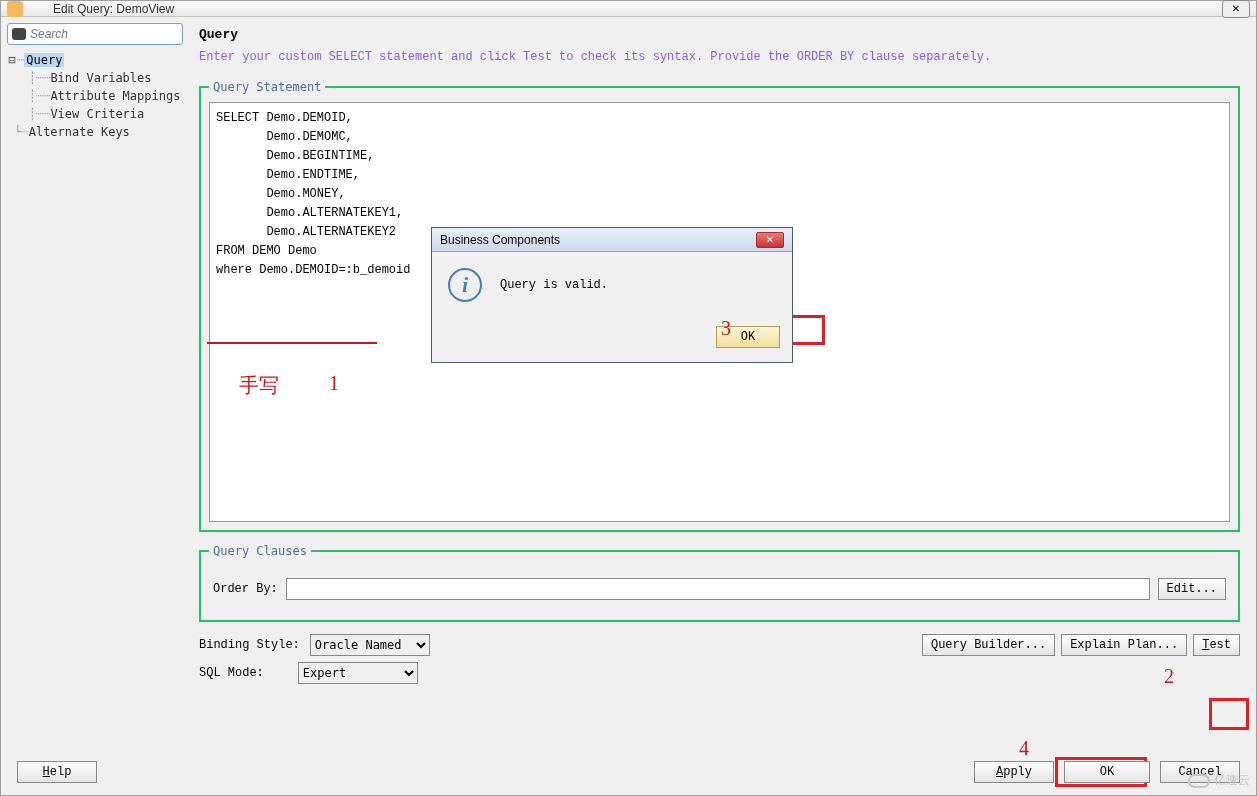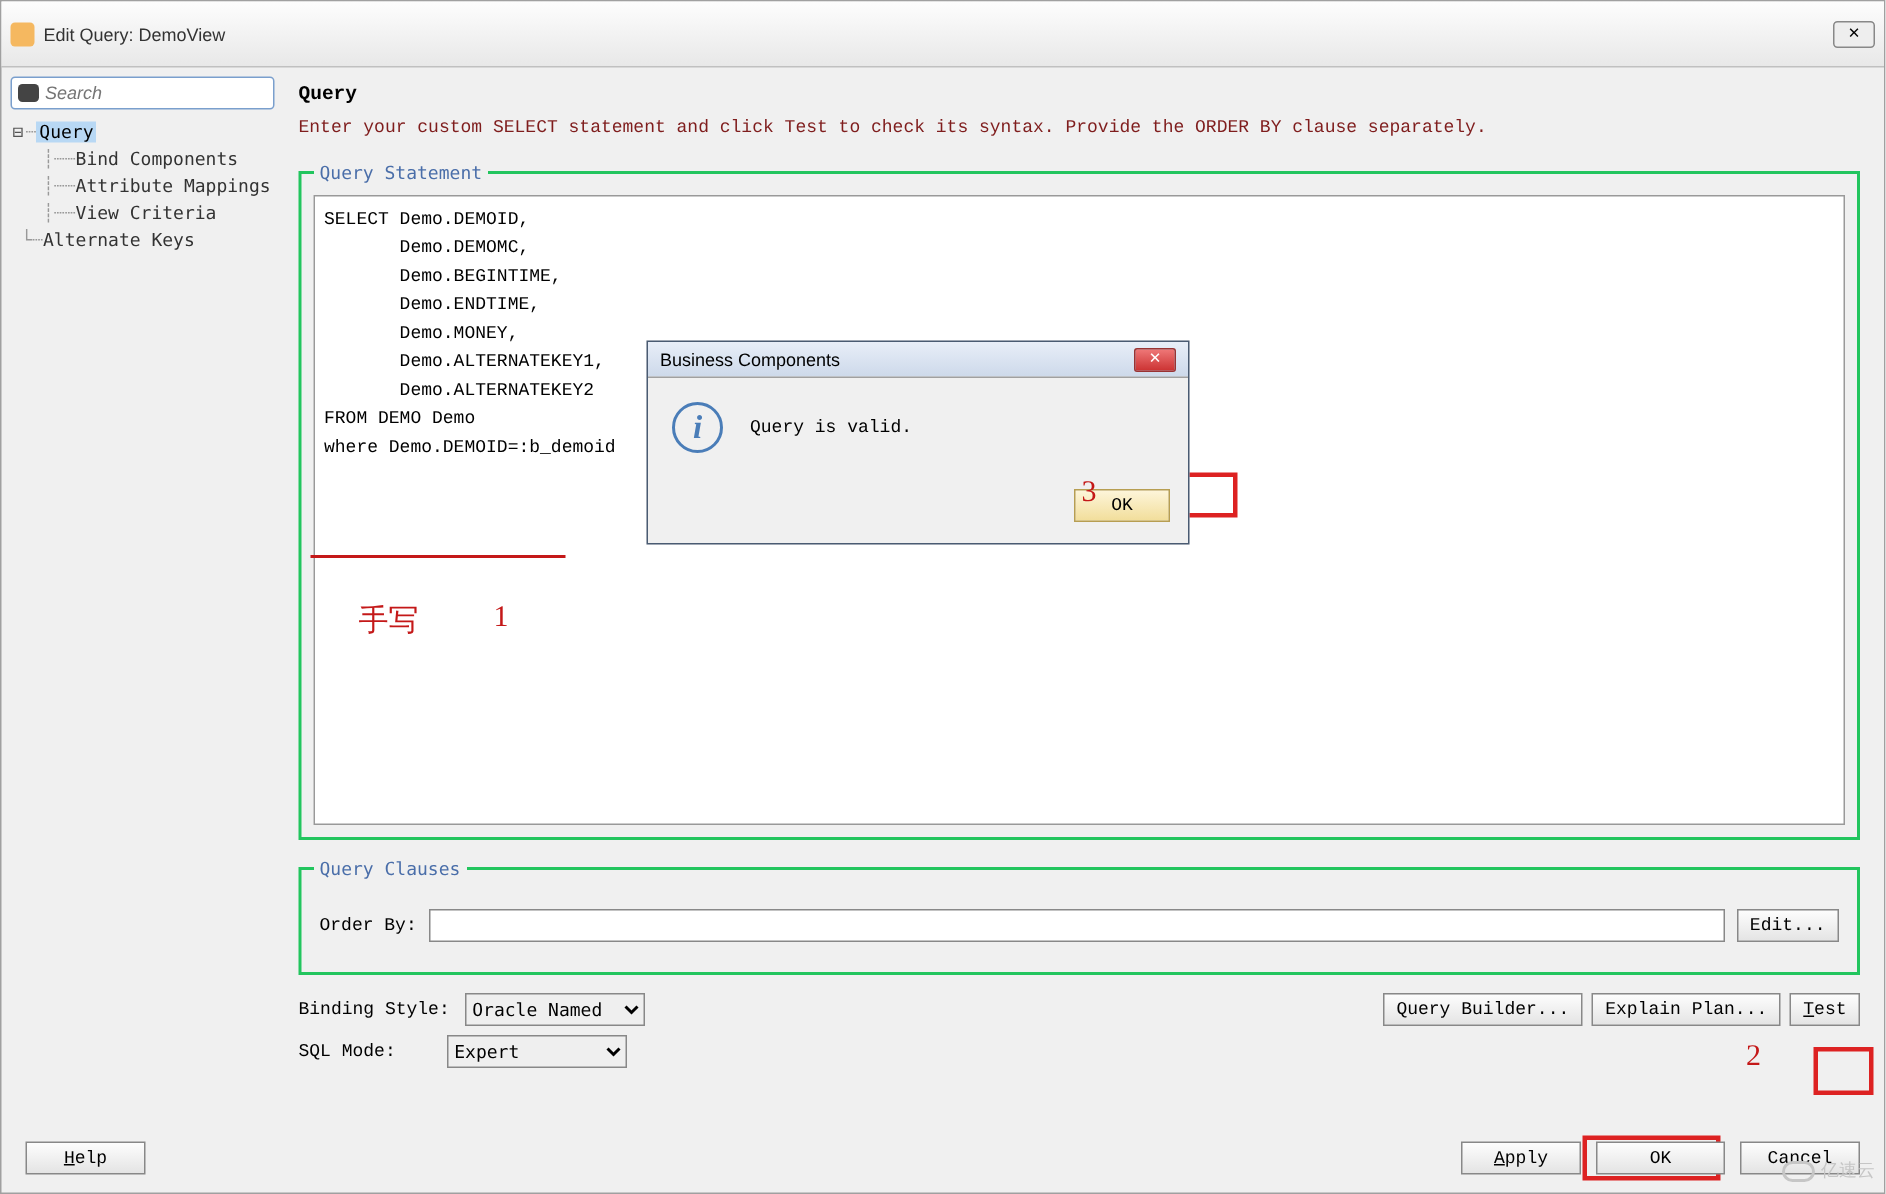--- a/index.html
+++ b/index.html
@@ -14,26 +14,27 @@
 }
 .window {
   position: absolute;
   left: 0; top: 0;
   width: 1257px;
   height: 796px;
   background: #f0f0f0;
   border: 1px solid #a0a0a0;
 }
 .titlebar {
-  height: 44px;
+  height: 16px;
   background: linear-gradient(#fdfdfd, #e8e8e8);
   border-bottom: 1px solid #c0c0c0;
   display: flex;
   align-items: center;
   padding: 0 6px;
+  gap: 24px;
 }
 .titlebar .app-icon {
   width: 16px; height: 16px;
   margin-right: 6px;
   background: #f5b860;
   border-radius: 3px;
 }
 .titlebar .title { color: #333; }
 .titlebar .close-btn {
   margin-left: auto;
@@ -96,21 +97,21 @@
   position: relative;
   font-family: "SimSun","Courier New", monospace;
 }
 .main h2 {
   font-size: 13px;
   font-weight: bold;
   margin-bottom: 8px;
   font-family: "SimSun","Courier New", monospace;
 }
 .main .desc {
-  color: #7f1d1d;
+  color: #8b5cf6;
   margin-bottom: 16px;
 }
 fieldset {
   border: 2px solid #22c55e;
   padding: 8px;
   margin-bottom: 12px;
 }
 fieldset legend {
   color: #4a6ea9;
   padding: 0 4px;
@@ -274,21 +275,21 @@
   </div>
 
   <div class="body-area">
     <div class="sidebar">
       <div class="search-box">
         <div class="bino"></div>
         <input type="text" placeholder="Search" style="">
       </div>
       <div class="tree">
         <div class="node"><span class="glyph">⊟</span><span class="dots">┈</span><span class="selected">Query</span></div>
-        <div class="node">   <span class="dots">┊┈┈</span><span>Bind Components</span></div>
+        <div class="node">   <span class="dots">┊┈┈</span><span>Bind Variables</span></div>
         <div class="node">   <span class="dots">┊┈┈</span><span>Attribute Mappings</span></div>
         <div class="node">   <span class="dots">┊┈┈</span><span>View Criteria</span></div>
         <div class="node"> <span class="dots">└┈</span><span>Alternate Keys</span></div>
       </div>
     </div>
 
     <div class="main">
       <h2>Query</h2>
       <div class="desc">Enter your custom SELECT statement and click Test to check its syntax.  Provide the ORDER BY clause separately.</div>
 

